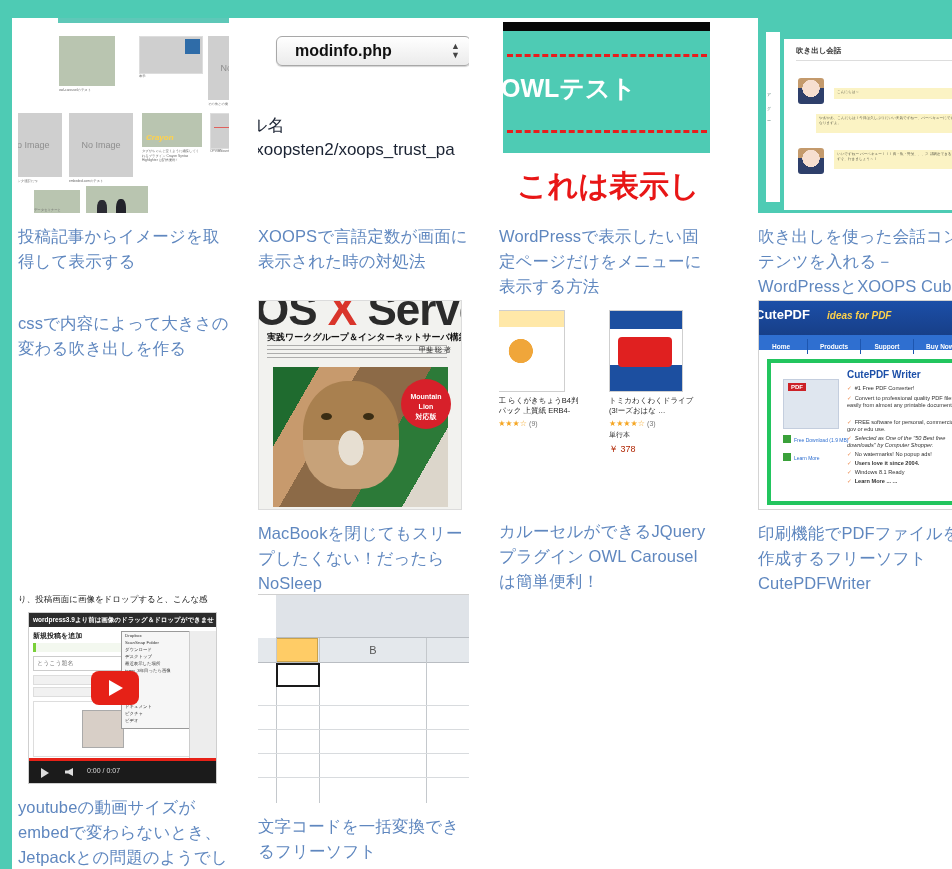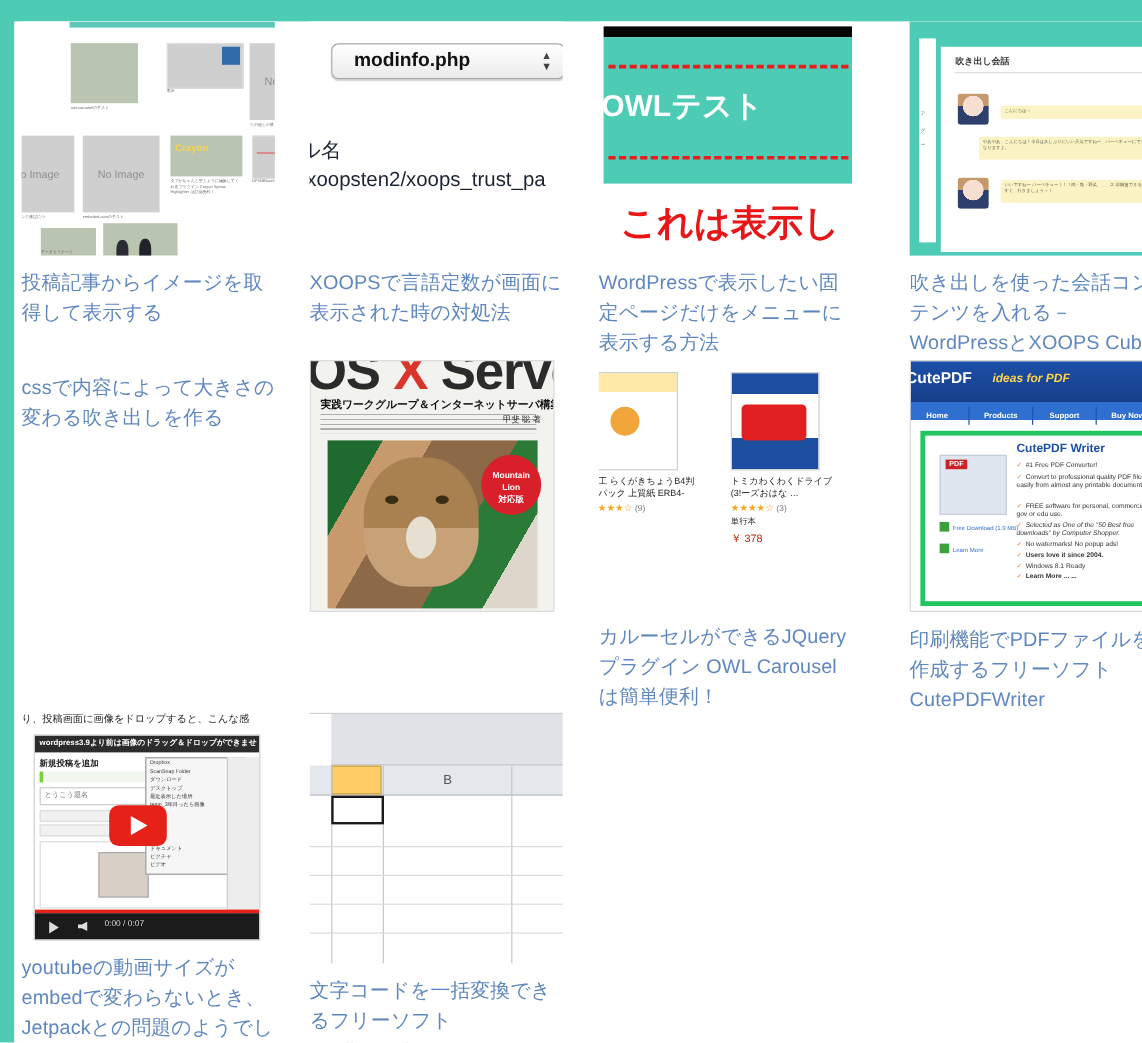--- a/index.html
+++ b/index.html
@@ -44,21 +44,21 @@
   .t-owlgrid .noimg{color:#8e8e8e;font-size:9px;text-align:center;line-height:64px;}
   .sakura{background:
       radial-gradient(circle at 30% 25%, #f4b9c8 0 12%, transparent 13%),
       radial-gradient(circle at 62% 18%, #eda9bd 0 10%, transparent 11%),
       radial-gradient(circle at 45% 60%, #f3c2cf 0 14%, transparent 15%),
       linear-gradient(160deg,#7e9b6c 0%, #567046 45%, #8aa07a 100%);}
   .wpcap{background:#ffffff;border:1px solid #dddddd;}
   .wpcap .bl{height:1.6px;background:#cfcfcf;margin:2px 3px;}
   .wpcap .blue{position:absolute;right:2px;top:2px;width:15px;height:15px;background:#2f6ca8;}
   .crayon{background:linear-gradient(90deg,#2e3b4e 0 46%, #ffffff 46% 100%);}
-  .crayon .cr{color:#ffd24a;font-size:8px;font-weight:bold;padding:6px 0 0 4px;}
+  .crayon .cr{color:#ffd24a;font-size:8px;font-weight:bold;font-style:italic;padding:20px 0 0 4px;}
   .seminar{background:linear-gradient(180deg,#1b3f86,#2d66c4);}
   .people{background:linear-gradient(180deg,#b9b4ae 0 38%, #6d6a66 38% 62%, #cdc8c0 62% 100%);position:relative;}
   .people:before{content:"";position:absolute;left:18%;top:30%;width:16%;height:42%;background:#2b2b33;border-radius:40% 40% 10% 10%;}
   .people:after{content:"";position:absolute;left:48%;top:28%;width:17%;height:45%;background:#22222a;border-radius:40% 40% 10% 10%;}
 
   
   .t-modinfo{height:195px;background:#ffffff;position:relative;overflow:hidden;}
   .t-modinfo .sel{
     position:absolute;left:18px;top:18px;width:193px;height:28px;
     border:1px solid #a8a8a8;border-radius:6px;
@@ -320,20 +320,21 @@
             <div class="sub">実践ワークグループ＆インターネットサーバ構築</div>
             <div class="micro"></div>
             <div class="author">甲斐 聡 著</div>
             <div class="photo"></div>
             <div class="puma"></div>
             <div class="eye" style="left:62px;"></div>
             <div class="eye" style="left:104px;"></div>
             <div class="badge">Mountain<br>Lion<br>対応版</div>
           </div>
         </div>
+        <div class="cap">MacBookを閉じてもスリープしたくない！だったらNoSleep</div>
       </div>
 
       <div class="card c2">
         <div class="thumb t-amz">
           <div class="prod" style="left:-8px;">
             <div class="pimg p1img"></div>
             <div class="pt">紅工 らくがきちょうB4判 冊パック 上質紙 ERB4-</div>
             <div class="stars">
               <span>★★★★☆</span>
               <span class="n">(9)</span>

